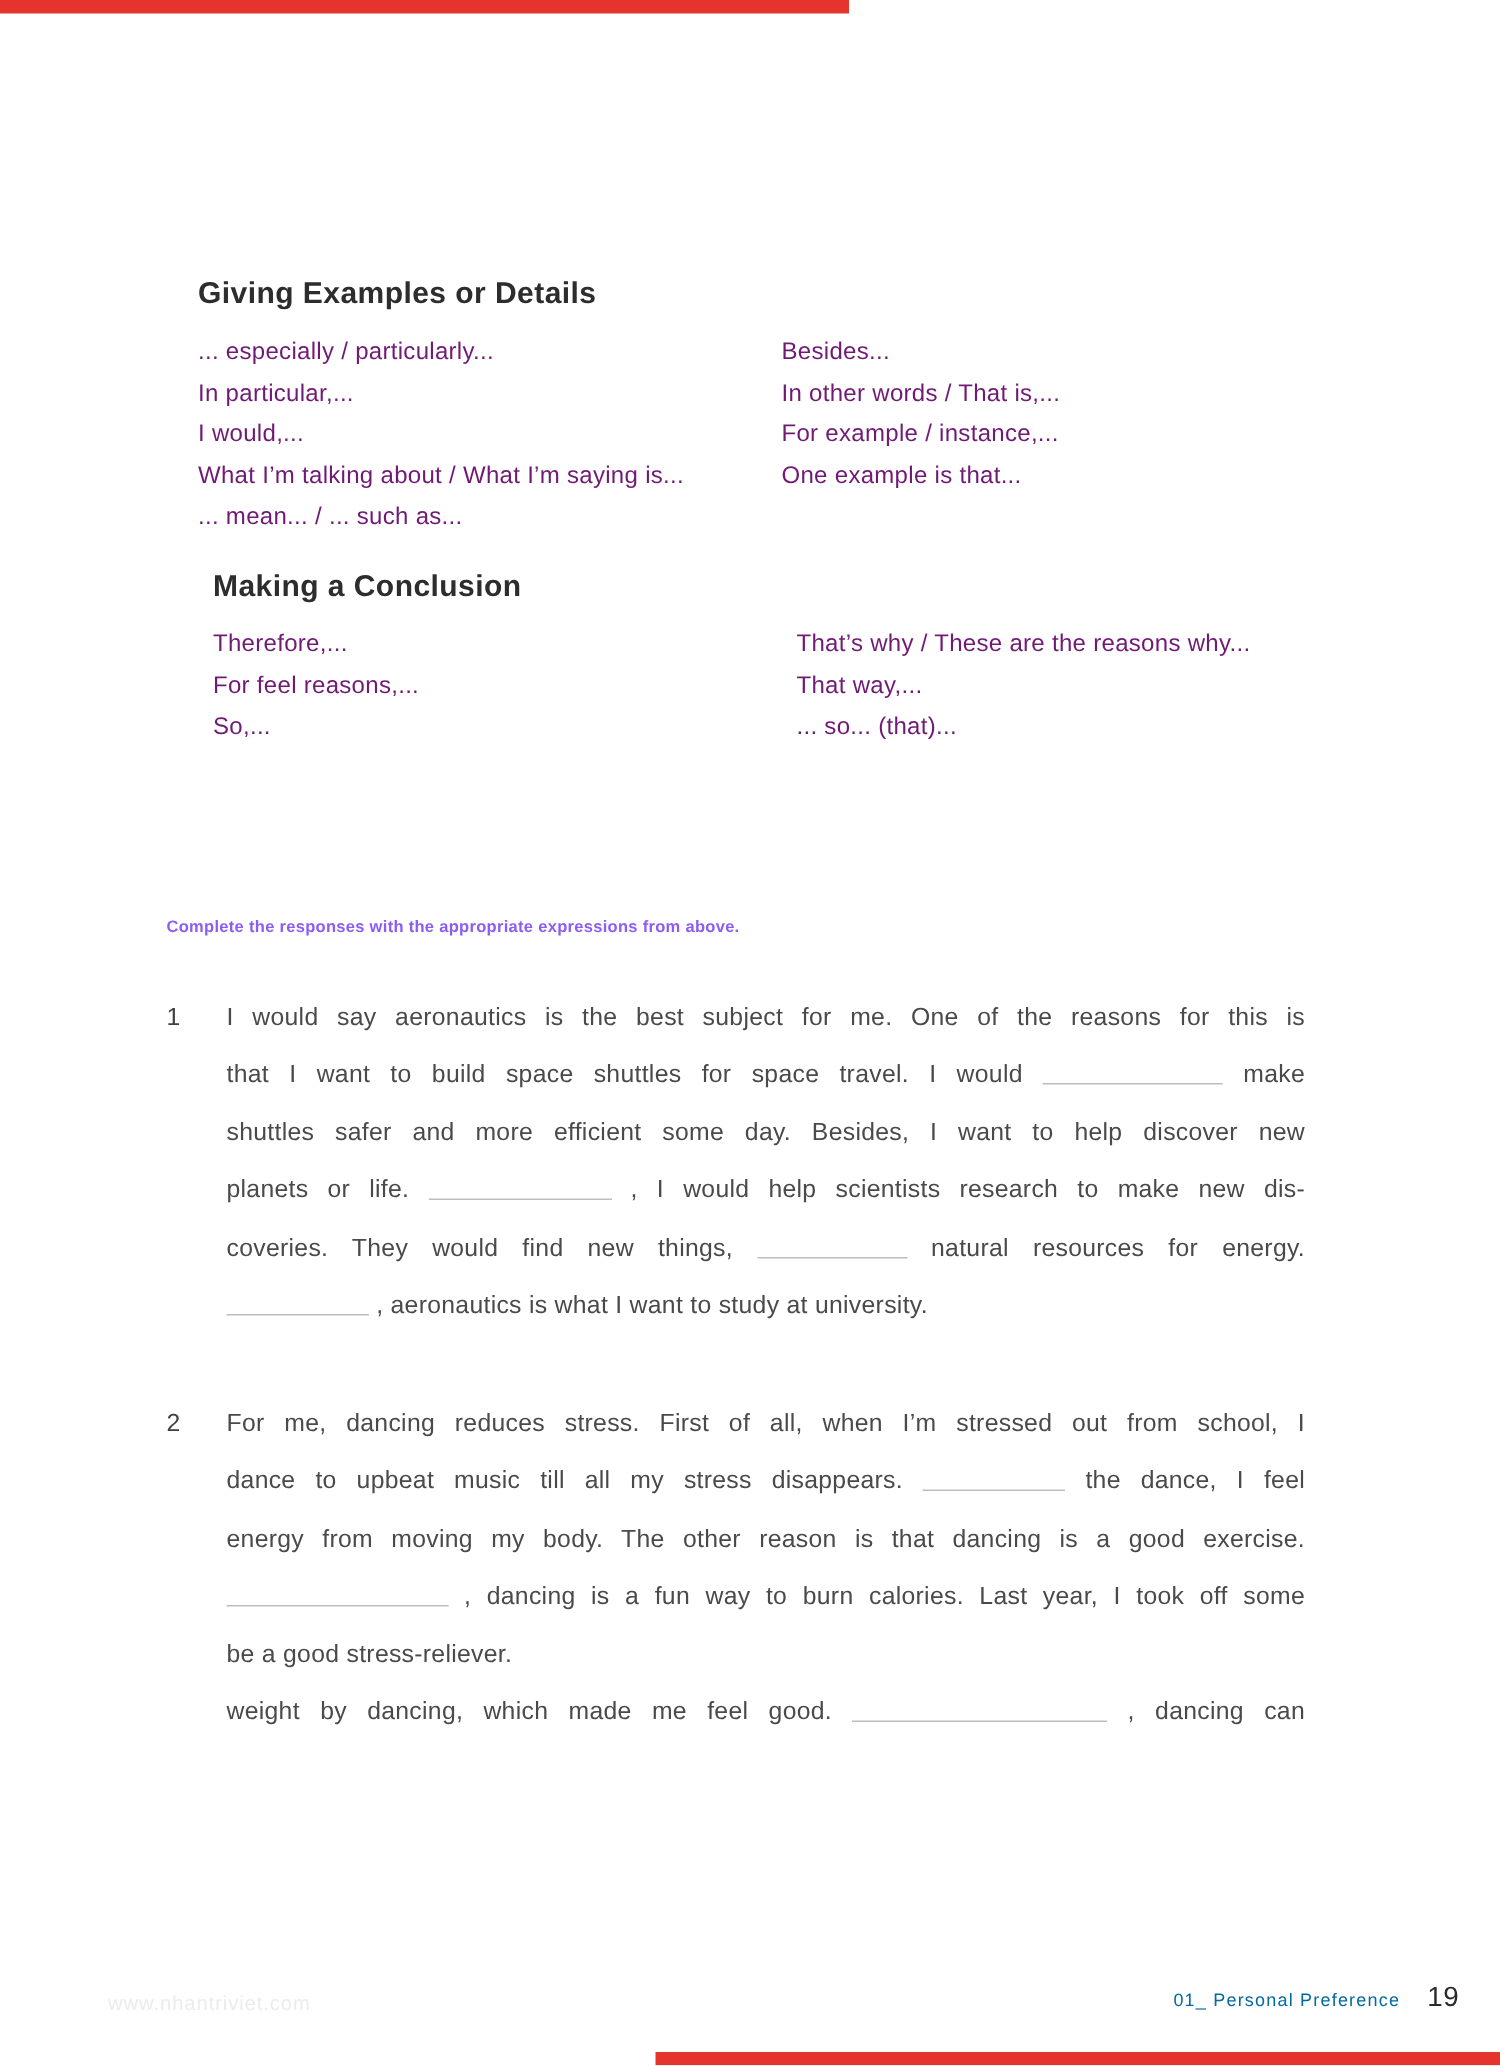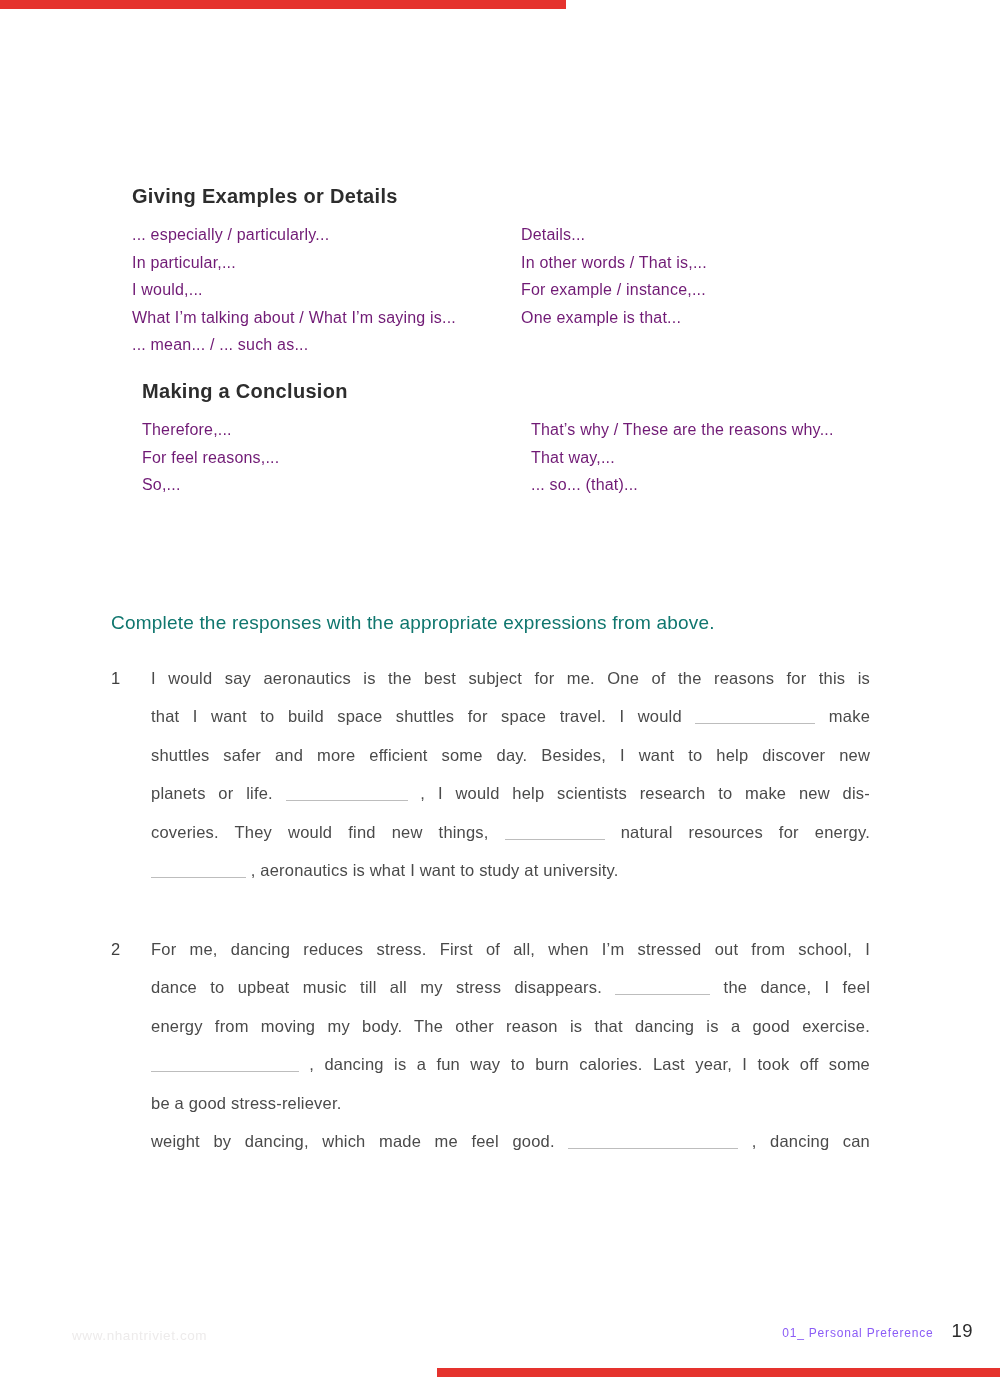--- a/index.html
+++ b/index.html
@@ -26,21 +26,21 @@
   .expr-col-left{width:389px;flex:0 0 389px;}
   .expr-col-right{flex:1;}
   .expr-item{
     font-size:16px;color:#701a75;line-height:27.6px;
     letter-spacing:0.2px;white-space:nowrap;
   }
 
   
   .instruction{
     position:absolute;left:111px;top:612px;width:760px;
-    font-size:19px;font-weight:400;color:#0f766e;letter-spacing:0.2px;
+    font-size:11px;font-weight:700;color:#8b5cf6;letter-spacing:0.2px;
   }
 
   
   .exercise{position:absolute;left:111px;width:766px;display:flex;}
   .ex1{top:659px;}
   .ex2{top:930px;}
   .ex-number{
     width:40px;flex:0 0 40px;
     font-size:16.5px;color:#3f3f3f;line-height:38.4px;
   }
@@ -59,21 +59,21 @@
 
   
   .watermark{
     position:absolute;left:72px;top:1328px;
     font-size:13.5px;color:#edebeb;letter-spacing:0.6px;
   }
   .footer-right{
     position:absolute;right:27px;top:1320px;
     display:flex;align-items:baseline;gap:18px;
   }
-  .footer-chapter{font-size:12px;color:#8b5cf6;letter-spacing:0.8px;}
+  .footer-chapter{font-size:12px;color:#0369a1;letter-spacing:0.8px;}
   .footer-page{font-size:18.5px;color:#2b2b2b;letter-spacing:0.5px;}
 </style>
 </head>
 <body>
 
 <div class="page">
 
   <div class="bar-top" style="background: rgb(229, 51, 46);"></div>
   <div class="bar-bottom" style="background: rgb(229, 51, 46);"></div>
 
@@ -81,21 +81,21 @@
     <div class="expr-title">Giving Examples or Details</div>
     <div class="expr-cols">
       <div class="expr-col-left">
           <div class="expr-item">... especially / particularly...</div>
           <div class="expr-item">In particular,...</div>
           <div class="expr-item">I would,...</div>
           <div class="expr-item">What I’m talking about / What I’m saying is...</div>
           <div class="expr-item">... mean... / ... such as...</div>
         </div>
       <div class="expr-col-right">
-          <div class="expr-item">Details...</div>
+          <div class="expr-item">Besides...</div>
           <div class="expr-item">In other words / That is,...</div>
           <div class="expr-item">For example / instance,...</div>
           <div class="expr-item">One example is that...</div>
         </div>
     </div>
   </div>
 
   <div class="expr-section sec2">
     <div class="expr-title">Making a Conclusion</div>
     <div class="expr-cols">

